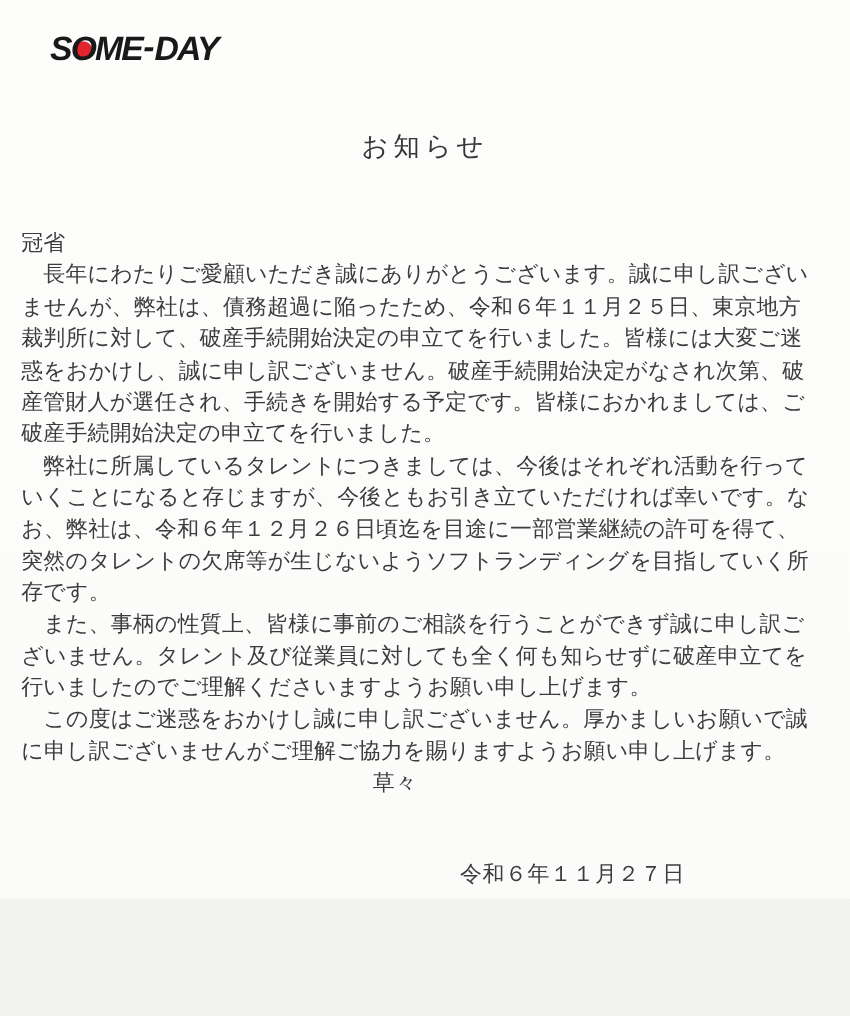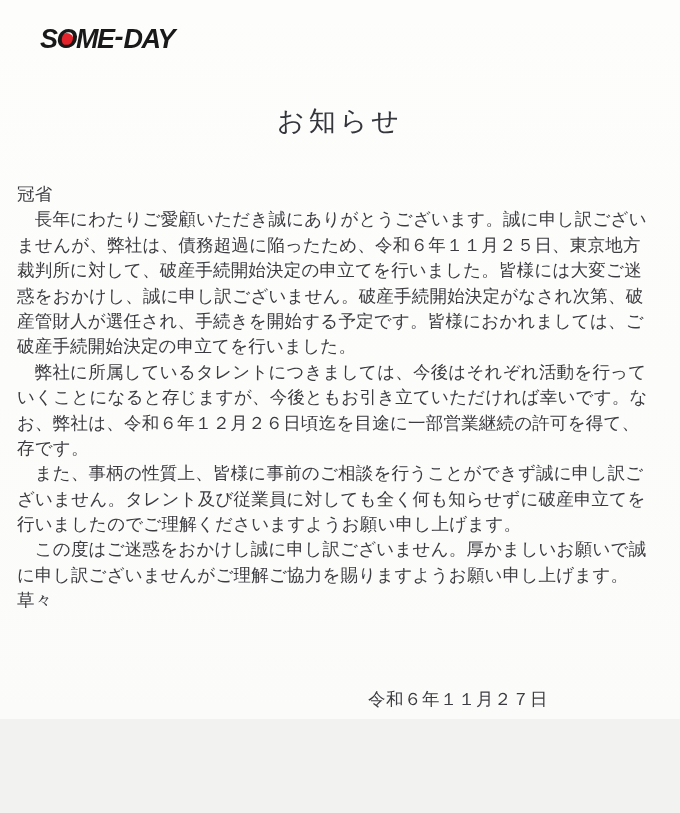--- a/index.html
+++ b/index.html
@@ -31,32 +31,32 @@
     content:""; position:absolute;
     width:15px; height:15px; border-radius:50%;
     background:#e3242c;
     left:2px; top:8px; z-index:-1;
   }
   .logo-dash { letter-spacing:0; margin:0 0 0 1px; transform:translateY(-2px); }
   
   .title {
     position:absolute; top:103px; left:0; width:100%;
     text-align:center;
-    font-size:27px; letter-spacing:4px;
+    font-size:21px; letter-spacing:4px;
     color:#35363c;
   }
   
   .body {
     position:absolute; left:17px; top:182px; width:622px;
     font-size:17.5px; line-height:25.4px;
     letter-spacing:0.2px;
     color:#3b3b40;
   }
   .line { white-space:pre; height:25.4px; overflow:visible; }
-  .closing { text-align:left; padding-right:24px; white-space:pre; height:25.4px; }
+  .closing { text-align:center; padding-right:24px; white-space:pre; height:25.4px; }
   
   .signature {
     position:absolute; left:368px; top:684px;
     font-size:17.5px; line-height:31.5px;
     letter-spacing:0.5px;
     color:#3b3b40;
   }
   .sig-line { white-space:pre; }
 </style>
 </head>
@@ -74,20 +74,21 @@
     <div class="line">冠省</div>
     <div class="line">　長年にわたりご愛顧いただき誠にありがとうございます。誠に申し訳ござい</div>
     <div class="line">ませんが、弊社は、債務超過に陥ったため、令和６年１１月２５日、東京地方</div>
     <div class="line">裁判所に対して、破産手続開始決定の申立てを行いました。皆様には大変ご迷</div>
     <div class="line">惑をおかけし、誠に申し訳ございません。破産手続開始決定がなされ次第、破</div>
     <div class="line">産管財人が選任され、手続きを開始する予定です。皆様におかれましては、ご</div>
     <div class="line">破産手続開始決定の申立てを行いました。</div>
     <div class="line">　弊社に所属しているタレントにつきましては、今後はそれぞれ活動を行って</div>
     <div class="line">いくことになると存じますが、今後ともお引き立ていただければ幸いです。な</div>
     <div class="line">お、弊社は、令和６年１２月２６日頃迄を目途に一部営業継続の許可を得て、</div>
+    <div class="line">突然のタレントの欠席等が生じないようソフトランディングを目指していく所</div>
     <div class="line">存です。</div>
     <div class="line">　また、事柄の性質上、皆様に事前のご相談を行うことができず誠に申し訳ご</div>
     <div class="line">ざいません。タレント及び従業員に対しても全く何も知らせずに破産申立てを</div>
     <div class="line">行いましたのでご理解くださいますようお願い申し上げます。</div>
     <div class="line">　この度はご迷惑をおかけし誠に申し訳ございません。厚かましいお願いで誠</div>
     <div class="line">に申し訳ございませんがご理解ご協力を賜りますようお願い申し上げます。</div>
     <div class="closing">草々</div>
   </div>
 
   <div class="signature">

